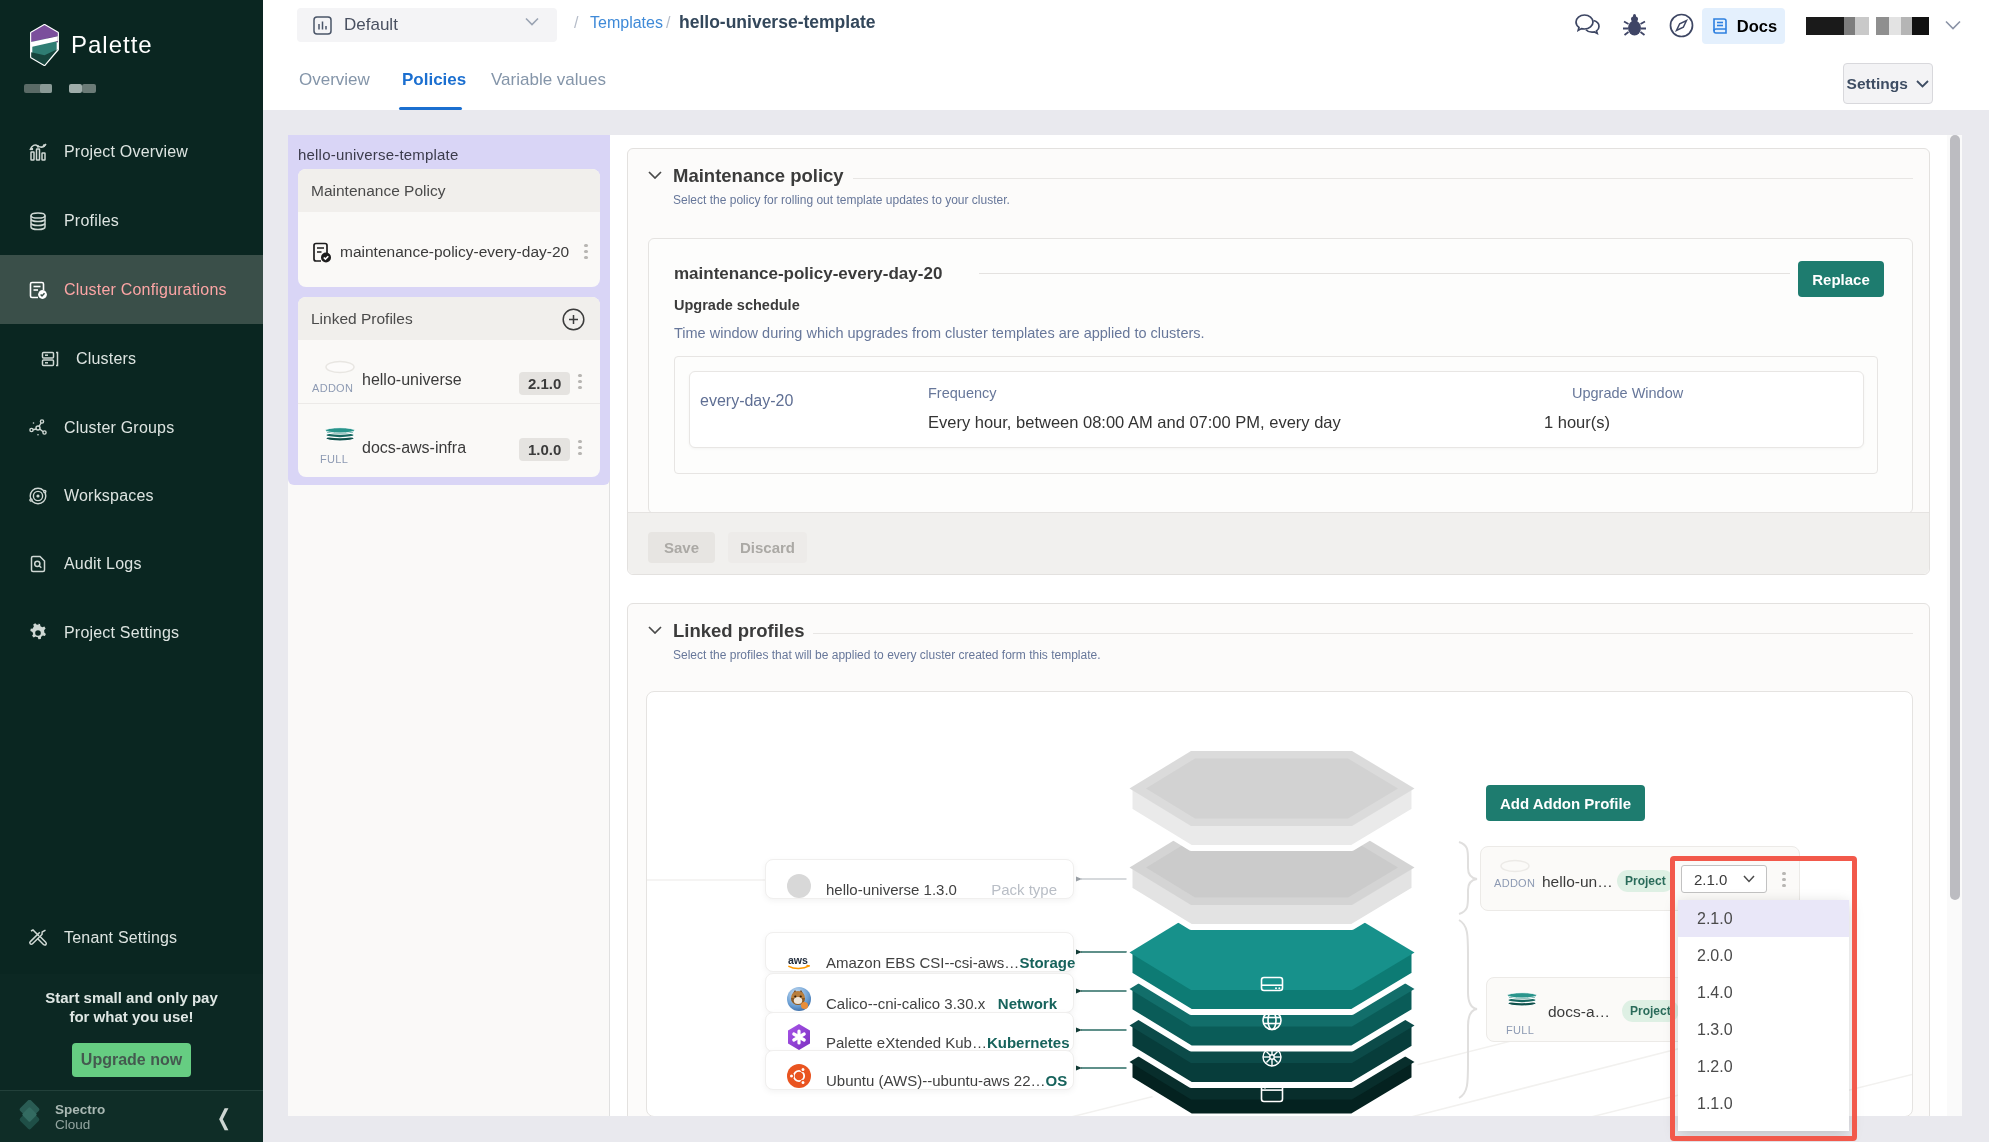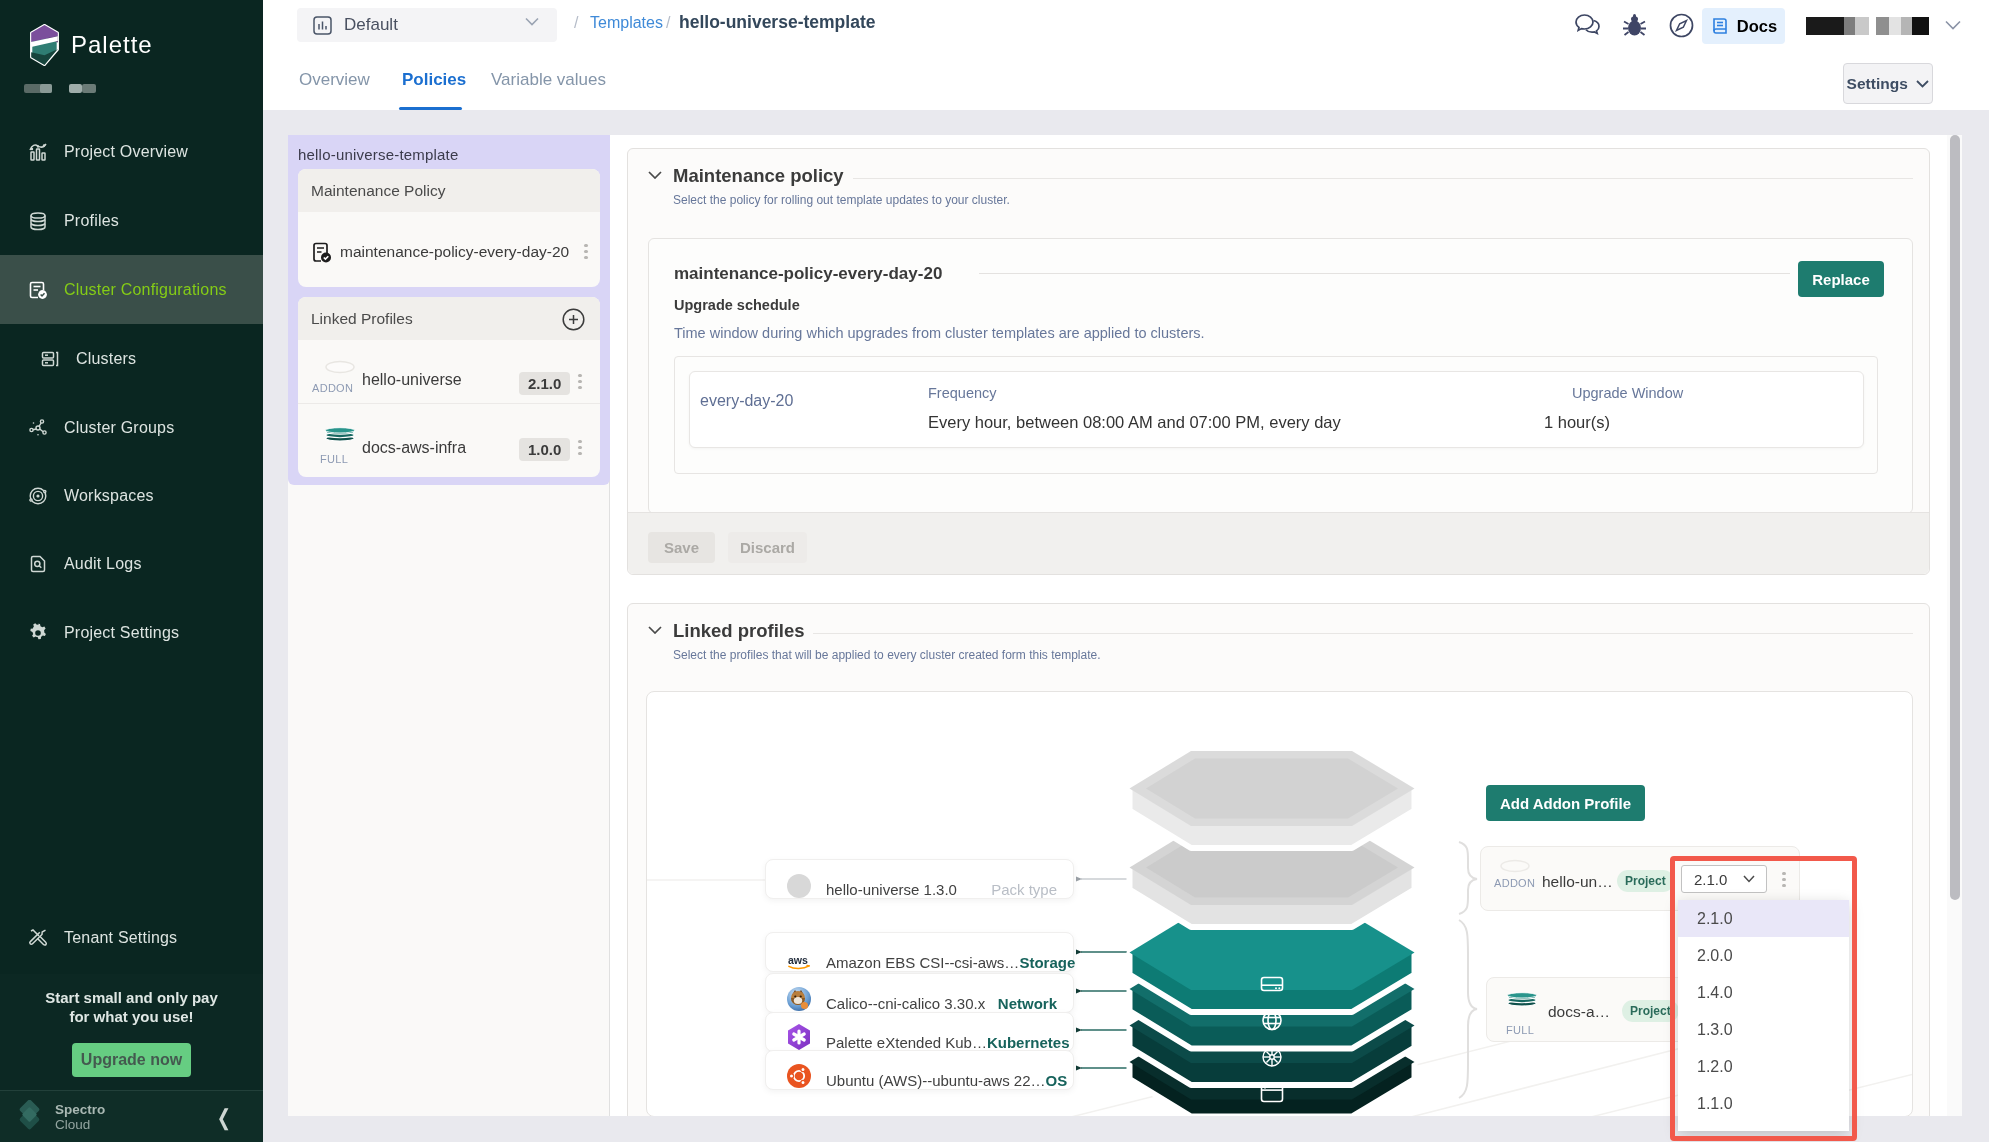--- a/index.html
+++ b/index.html
@@ -8,21 +8,21 @@
 
 
 #sidebar { position:absolute; left:0; top:0; width:263px; height:1142px; background:#0a2621; color:#e6ebe9; }
 #logo { position:absolute; left:30px; top:24px; display:flex; align-items:center; }
 #logo span { color:#fff; font-size:24px; font-weight:500; margin-left:12px; letter-spacing:1px; }
 .redact1 { position:absolute; top:84px; height:9px; border-radius:2px; }
 .nav-item { position:absolute; left:0; width:263px; height:69px; display:flex; align-items:center; }
 .nav-item .ic { width:22px; height:22px; margin-left:27px; flex:0 0 22px; }
 .nav-item .lbl { margin-left:15px; font-size:16px; color:#dde4e1; letter-spacing:0.2px; }
 .nav-item.active { background:#3a4f49; }
-.nav-item.active .lbl { color:#84cc16; }
+.nav-item.active .lbl { color:#fca5a5; }
 #upgrade { position:absolute; left:0; top:974px; width:263px; height:116px; background:#0c2823; text-align:center; }
 #upgrade .txt { margin-top:14px; font-size:15px; font-weight:600; color:#dfe7e4; line-height:19px; }
 #upgrade .btn { display:inline-block; margin-top:17px; width:119px; height:34px; line-height:34px; background:#66cd82; color:#44594f; font-size:16px; font-weight:600; border-radius:4px; }
 #sfooter { position:absolute; left:0; top:1090px; width:263px; height:52px; background:#0f2d27; border-top:1px solid #22403a; display:flex; align-items:center; }
 #sfooter .nm { margin-left:9px; font-size:13.5px; line-height:15px; color:#93a5a0; }
 #sfooter .nm b { color:#a9b8b3; }
 #sfooter .chev { position:absolute; right:32px; top:16px; font-size:17px; color:#cdd6d2; transform:scaleY(1.3); }
 
 
 #topbar { position:absolute; left:263px; top:0; width:1726px; height:110px; background:#fff; }

